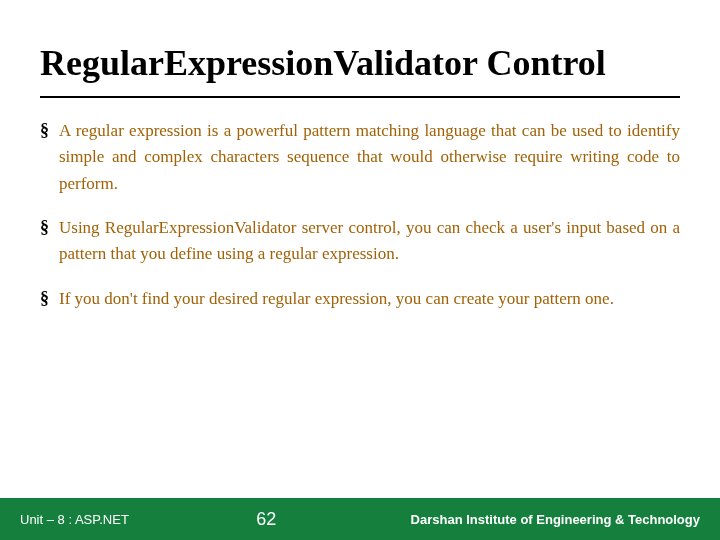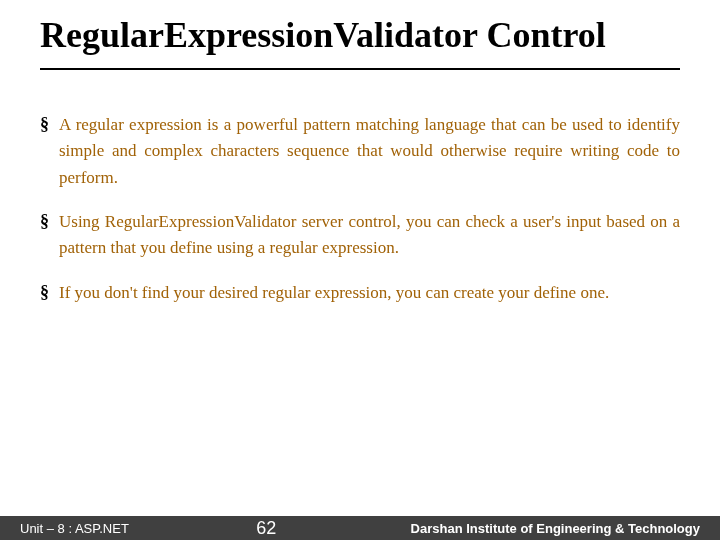--- a/index.html
+++ b/index.html
@@ -15,22 +15,21 @@
       font-family: 'Times New Roman', Times, serif;
       overflow: hidden;
       position: relative;
     }
 
     .slide-container {
       width: 720px;
       height: 540px;
       display: flex;
       flex-direction: column;
-      padding: 14px 40px 0 40px;
-      gap: 22px;
+      padding: 42px 40px 0 40px;
     }
 
     .title {
       font-size: 36px;
       font-weight: bold;
       color: #000000;
       padding-bottom: 12px;
       border-bottom: 2px solid #000000;
       margin-bottom: 20px;
       font-family: 'Times New Roman', Times, serif;
@@ -62,22 +61,22 @@
       color: #a16207;
       line-height: 1.55;
       text-align: justify;
     }
 
     .footer {
       position: absolute;
       bottom: 0;
       left: 0;
       right: 0;
-      height: 24px;
-      background: #404040;
+      height: 42px;
+      background: #15803d;
       display: flex;
       align-items: center;
       justify-content: space-between;
       padding: 0 20px;
     }
 
     .footer-left {
       color: #ffffff;
       font-size: 13px;
       font-family: Arial, sans-serif;
@@ -110,21 +109,21 @@
       <span class="bullet-text">A regular expression is a powerful pattern matching language that can be used to identify simple and complex characters sequence that would otherwise require writing code to perform.</span>
     </div>
 
     <div class="bullet-item">
       <span class="bullet-symbol">§</span>
       <span class="bullet-text">Using RegularExpressionValidator server control, you can check a user's input based on a pattern that you define using a regular expression.</span>
     </div>
 
     <div class="bullet-item">
       <span class="bullet-symbol">§</span>
-      <span class="bullet-text">If you don't find your desired regular expression, you can create your define one.</span>
+      <span class="bullet-text">If you don't find your desired regular expression, you can create your pattern one.</span>
     </div>
 
   </div>
 </div>
 
 <div class="footer">
   <span class="footer-left">Unit – 8 : ASP.NET</span>
   <span class="footer-center">62</span>
   <span class="footer-right">Darshan Institute of Engineering &amp; Technology</span>
 </div>

